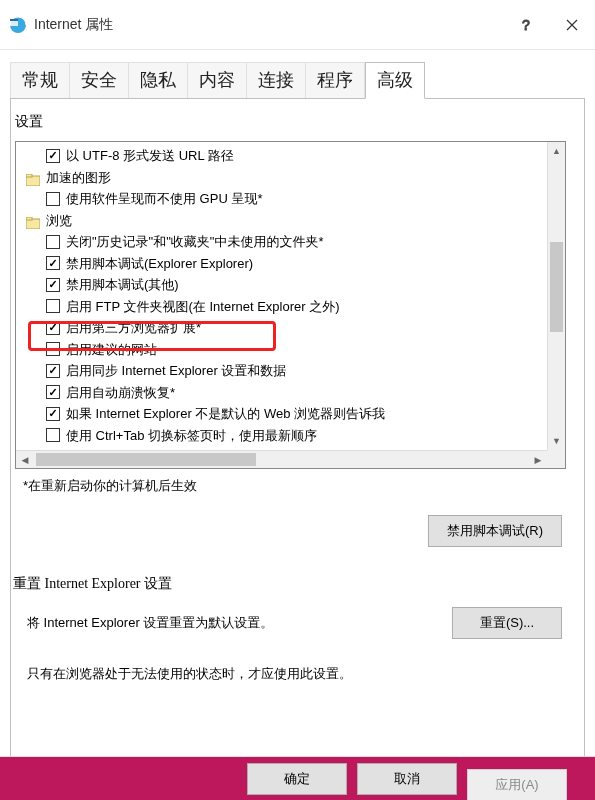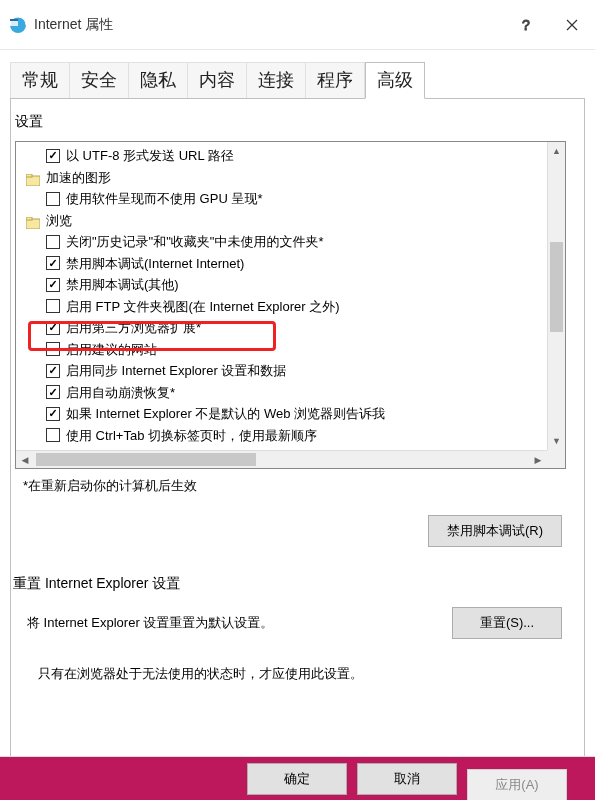--- a/index.html
+++ b/index.html
@@ -145,26 +145,26 @@
       border: 1px solid #adadad;
       background: #e1e1e1;
       padding: 6px 18px;
       font-size: 13px;
       font-family: inherit;
       min-width: 110px;
       text-align: center;
     }
     .btn.disabled { color: #8a8a8a; background: #eee; border-color: #cfcfcf; margin-top: 12px; }
     .rowr { display: flex; justify-content: flex-end; margin-top: 20px; margin-right: 4px; }
-    .reset-head { font-size: 14px; margin-top: 28px; margin-left: 2px; }
+    .reset-head { font-size: 14px; margin-top: 28px; margin-left: 2px; font-family: Liberation Serif, serif; }
     .reset-row {
       display: flex; align-items: center; justify-content: space-between;
       margin-top: 14px; margin-left: 16px; margin-right: 4px;
     }
-    .info { margin-top: 26px; margin-left: 27px; font-size: 13px; }
+    .info { margin-top: 26px; margin-left: 16px; font-size: 13px; }
     
     .footer {
       position: absolute; left: 0; right: 0; bottom: 0;
       height: 44px;
       display: flex; align-items: center; justify-content: flex-end;
       gap: 10px; padding-right: 28px;
       background: #be185d;
       border-top: 1px solid #ddd;
     }
     .footer .btn { min-width: 100px; padding: 6px 14px; }
@@ -230,21 +230,21 @@
               <rect x="0" y="0" width="6" height="3" fill="#f6e7a1" stroke="#b9a24f"></rect>
             </svg></span>
           <span>浏览</span>
         </div>
         <div class="node ind2">
           <span class="chk"></span>
           <span>关闭"历史记录"和"收藏夹"中未使用的文件夹*</span>
         </div>
         <div class="node ind2">
           <span class="chk checked"></span>
-          <span>禁用脚本调试(Internet Internet)</span>
+          <span>禁用脚本调试(Explorer Explorer)</span>
         </div>
         <div class="node ind2">
           <span class="chk checked"></span>
           <span>禁用脚本调试(其他)</span>
         </div>
         <div class="node ind2">
           <span class="chk"></span>
           <span>启用 FTP 文件夹视图(在 Internet Explorer 之外)</span>
         </div>
         <div class="node ind2">

